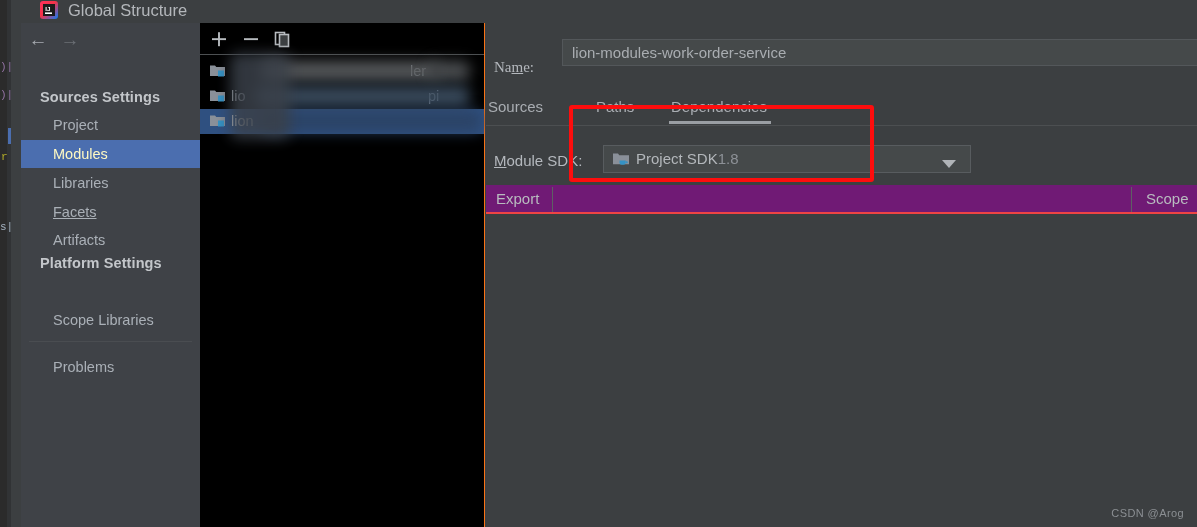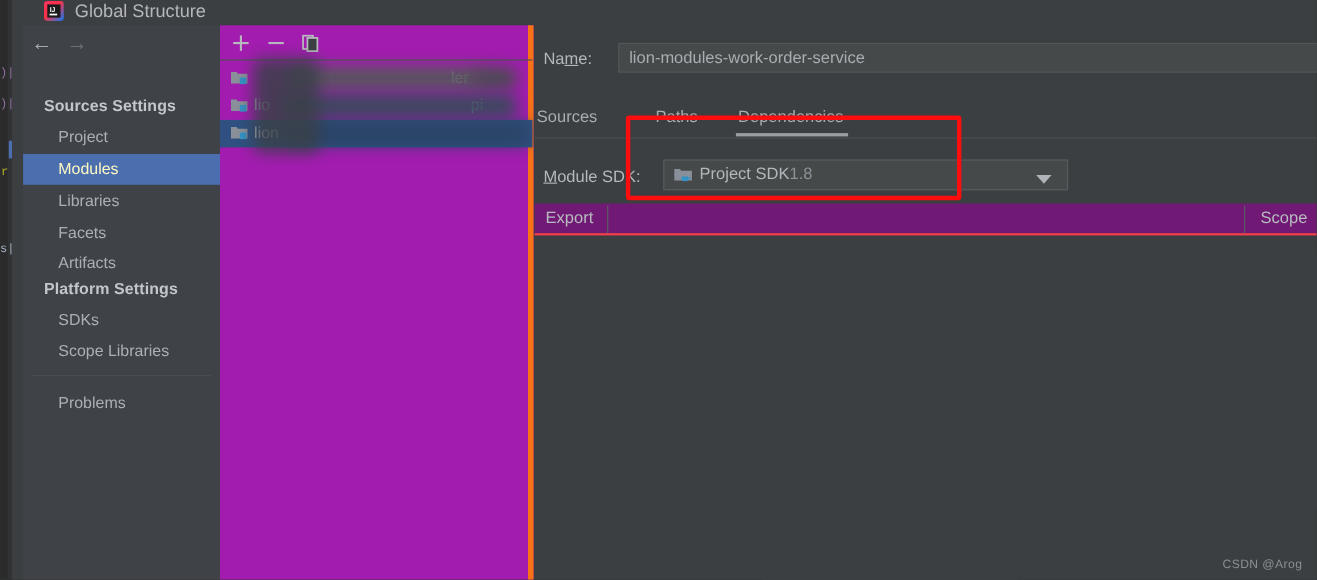--- a/index.html
+++ b/index.html
@@ -132,22 +132,22 @@
     width: 163px;
     height: 1px;
     background: #4a4d51;
   }
 
   
   .modlist {
     position: absolute;
     left: 189px; top: 23px;
     width: 285px; height: 504px;
-    background: #a21caf;
-    border-right: 5px solid #f97316;
+    background: #000000;
+    border-right: 1px solid #f97316;
     box-sizing: border-box;
   }
   .mod-toolbar {
     position: absolute;
     left: 0; top: 0;
     width: 284px; height: 32px;
     border-bottom: 1px solid #4d5052;
     box-sizing: border-box;
   }
   .tb-btn {
@@ -379,26 +379,25 @@
       <div class="navbtns">
         <div class="arrow back">←</div>
         <div class="arrow fwd">→</div>
       </div>
 
       <div class="sb-section" style="top:66px;">Sources Settings</div>
 
       <div class="sb-item" style="top:88px;">Project</div>
       <div class="sb-item sel" style="top:117px;">Modules</div>
       <div class="sb-item" style="top:146px;">Libraries</div>
-      <div class="sb-item" style="top:175px;">Facets</div>
+      <div class="sb-item" style="top:175px;text-decoration:underline;">Facets</div>
       <div class="sb-item" style="top:203px;">Artifacts</div>
 
       <div class="sb-section" style="top:232px;">Platform Settings</div>
 
-      <div class="sb-item" style="top:254px;">SDKs</div>
       <div class="sb-item" style="top:283px;">Scope Libraries</div>
 
       <div class="sb-sep" style="top:318px;"></div>
 
       <div class="sb-item" style="top:330px;">Problems</div>
     </div>
 
     <div class="modlist">
 
       <div class="mod-toolbar">
@@ -454,21 +453,21 @@
 
       <div class="blur-blob" style="left:60px;  top:38px; width:180px; height:20px; background:#55585b;"></div>
       <div class="blur-blob" style="left:230px; top:38px; width:40px;  height:20px; background:#4a4d50;"></div>
       <div class="blur-blob" style="left:55px;  top:63px; width:215px; height:21px; background:#394a5c;"></div>
       <div class="blur-blob" style="left:60px;  top:88px; width:222px; height:21px; background:#2b4366;"></div>
       <div class="blur-blob" style="left:30px;  top:30px; width:60px;  height:86px; background:#3a4049; opacity:.85;"></div>
     </div>
 
     <div class="content">
 
-      <div class="lbl" style="left:8px; top:22px;">
+      <div class="lbl" style="left:8px; top:36px;font-family:Liberation Serif, serif;">
         <span>Na</span><u>m</u><span>e:</span>
       </div>
       <div class="namefield" title="Module name">
         <span>lion-modules-work-order-service</span>
       </div>
 
       <div class="tabs">
         <div class="tab" style="left:2px;">Sources</div>
         <div class="tab" style="left:110px;">Paths</div>
         <div class="tab" style="left:185px;">Dependencies</div>

